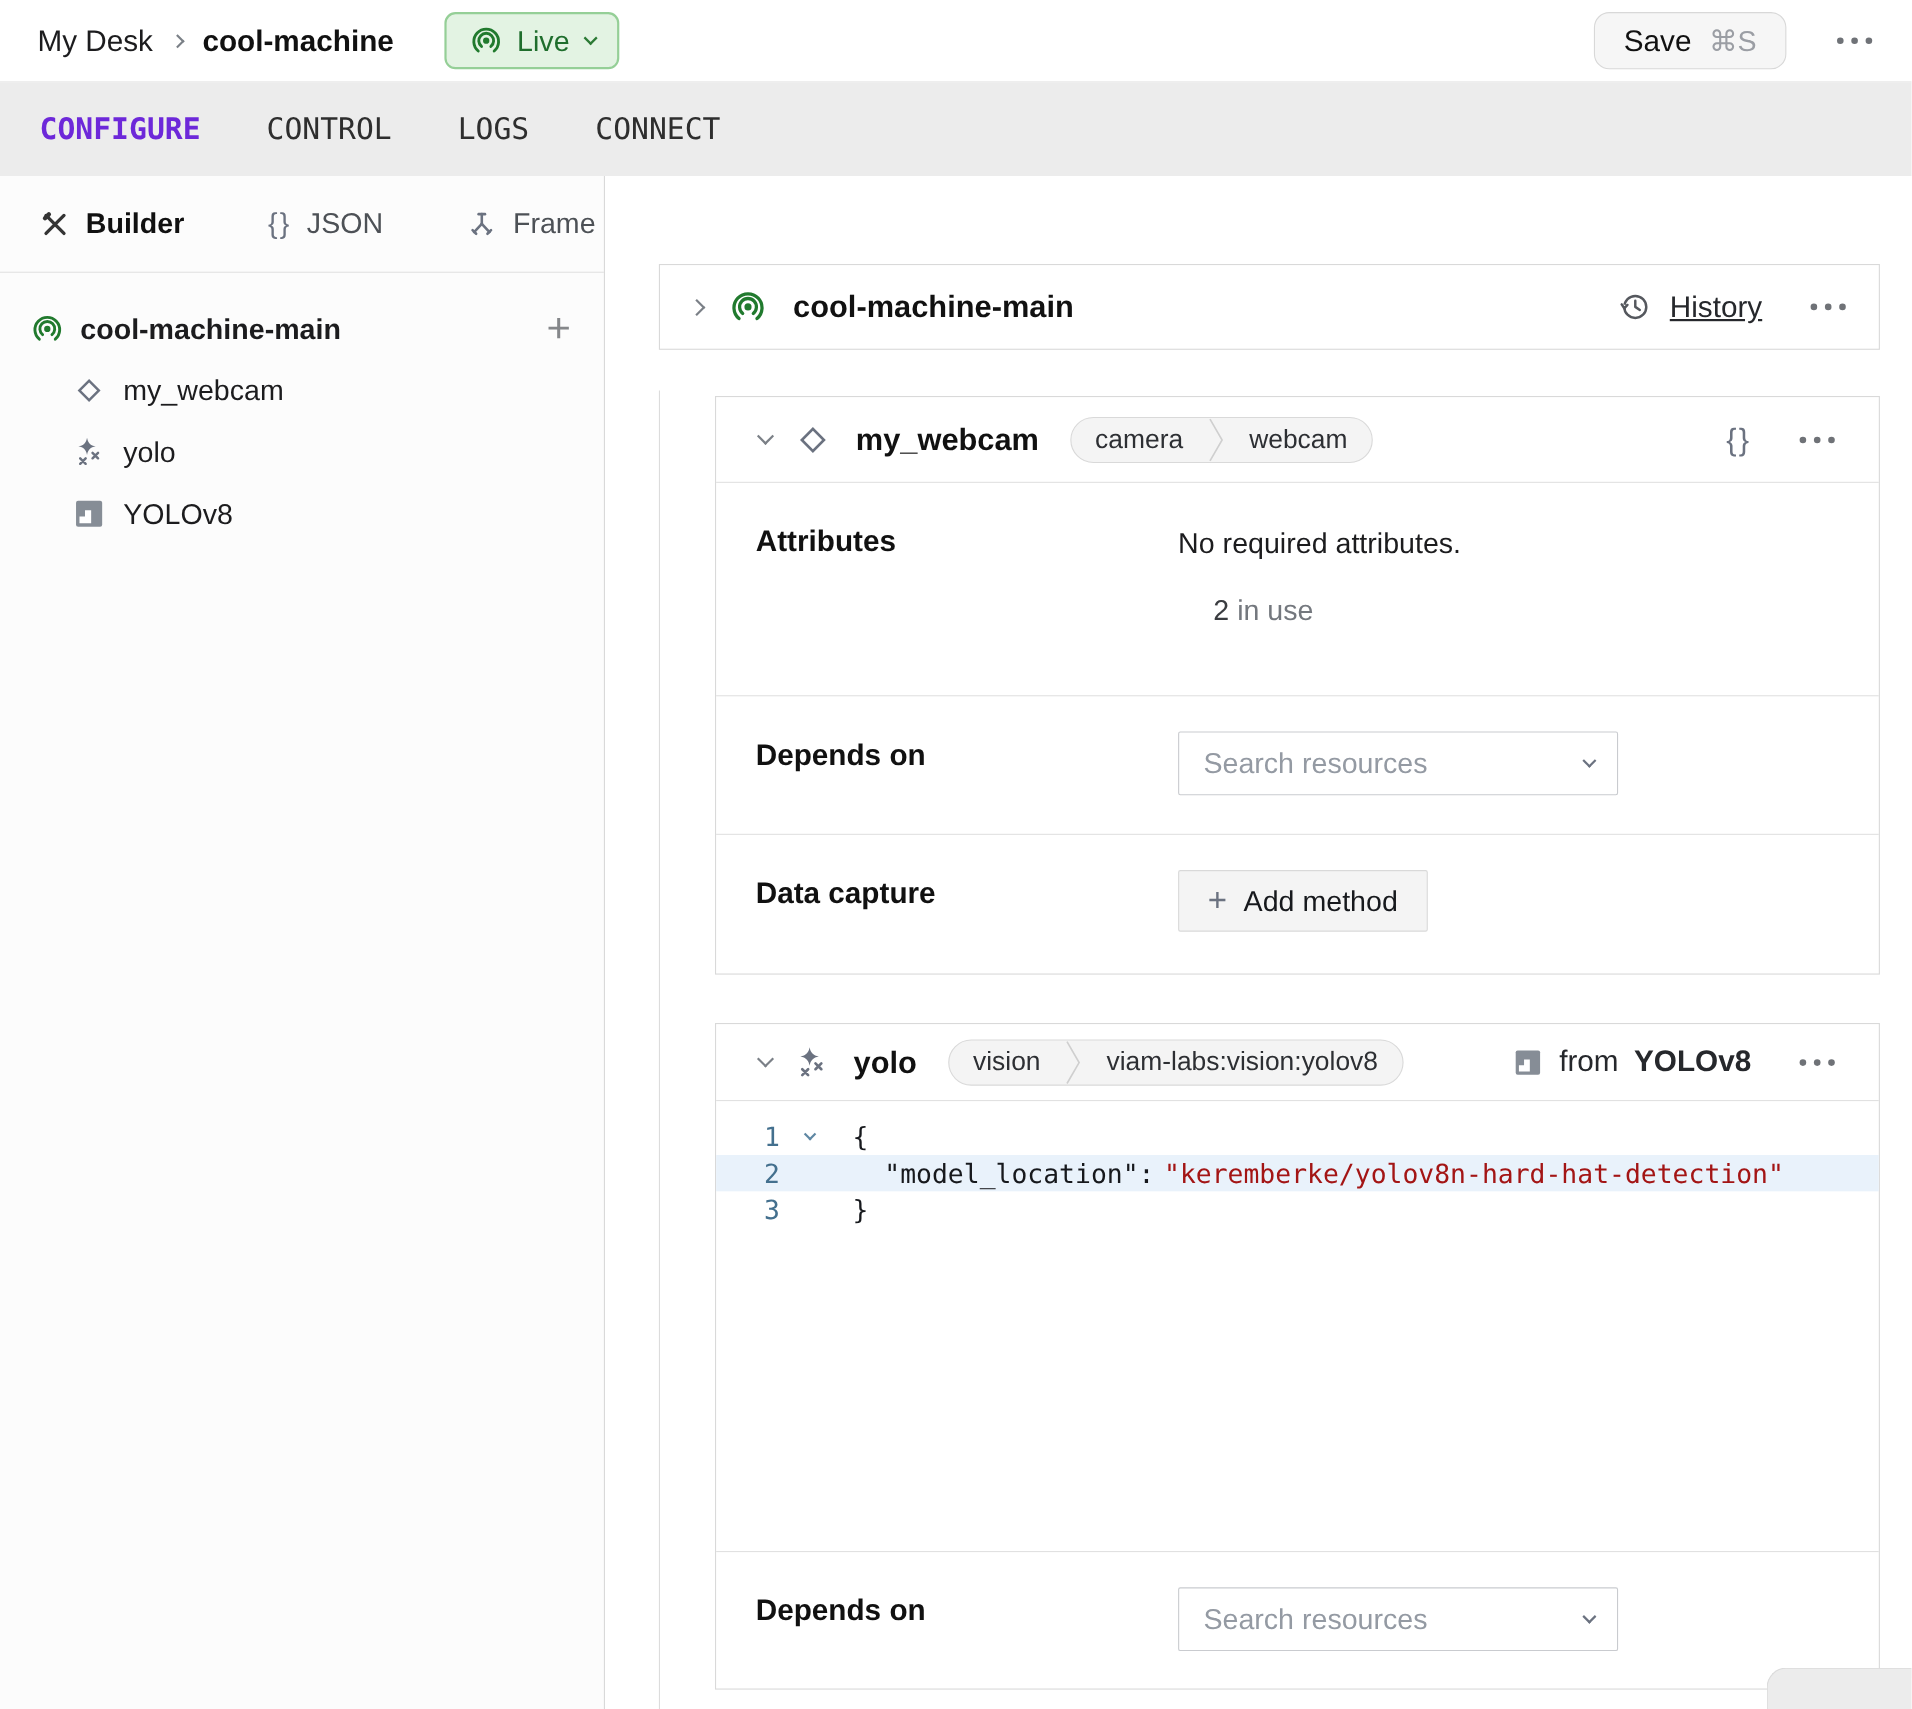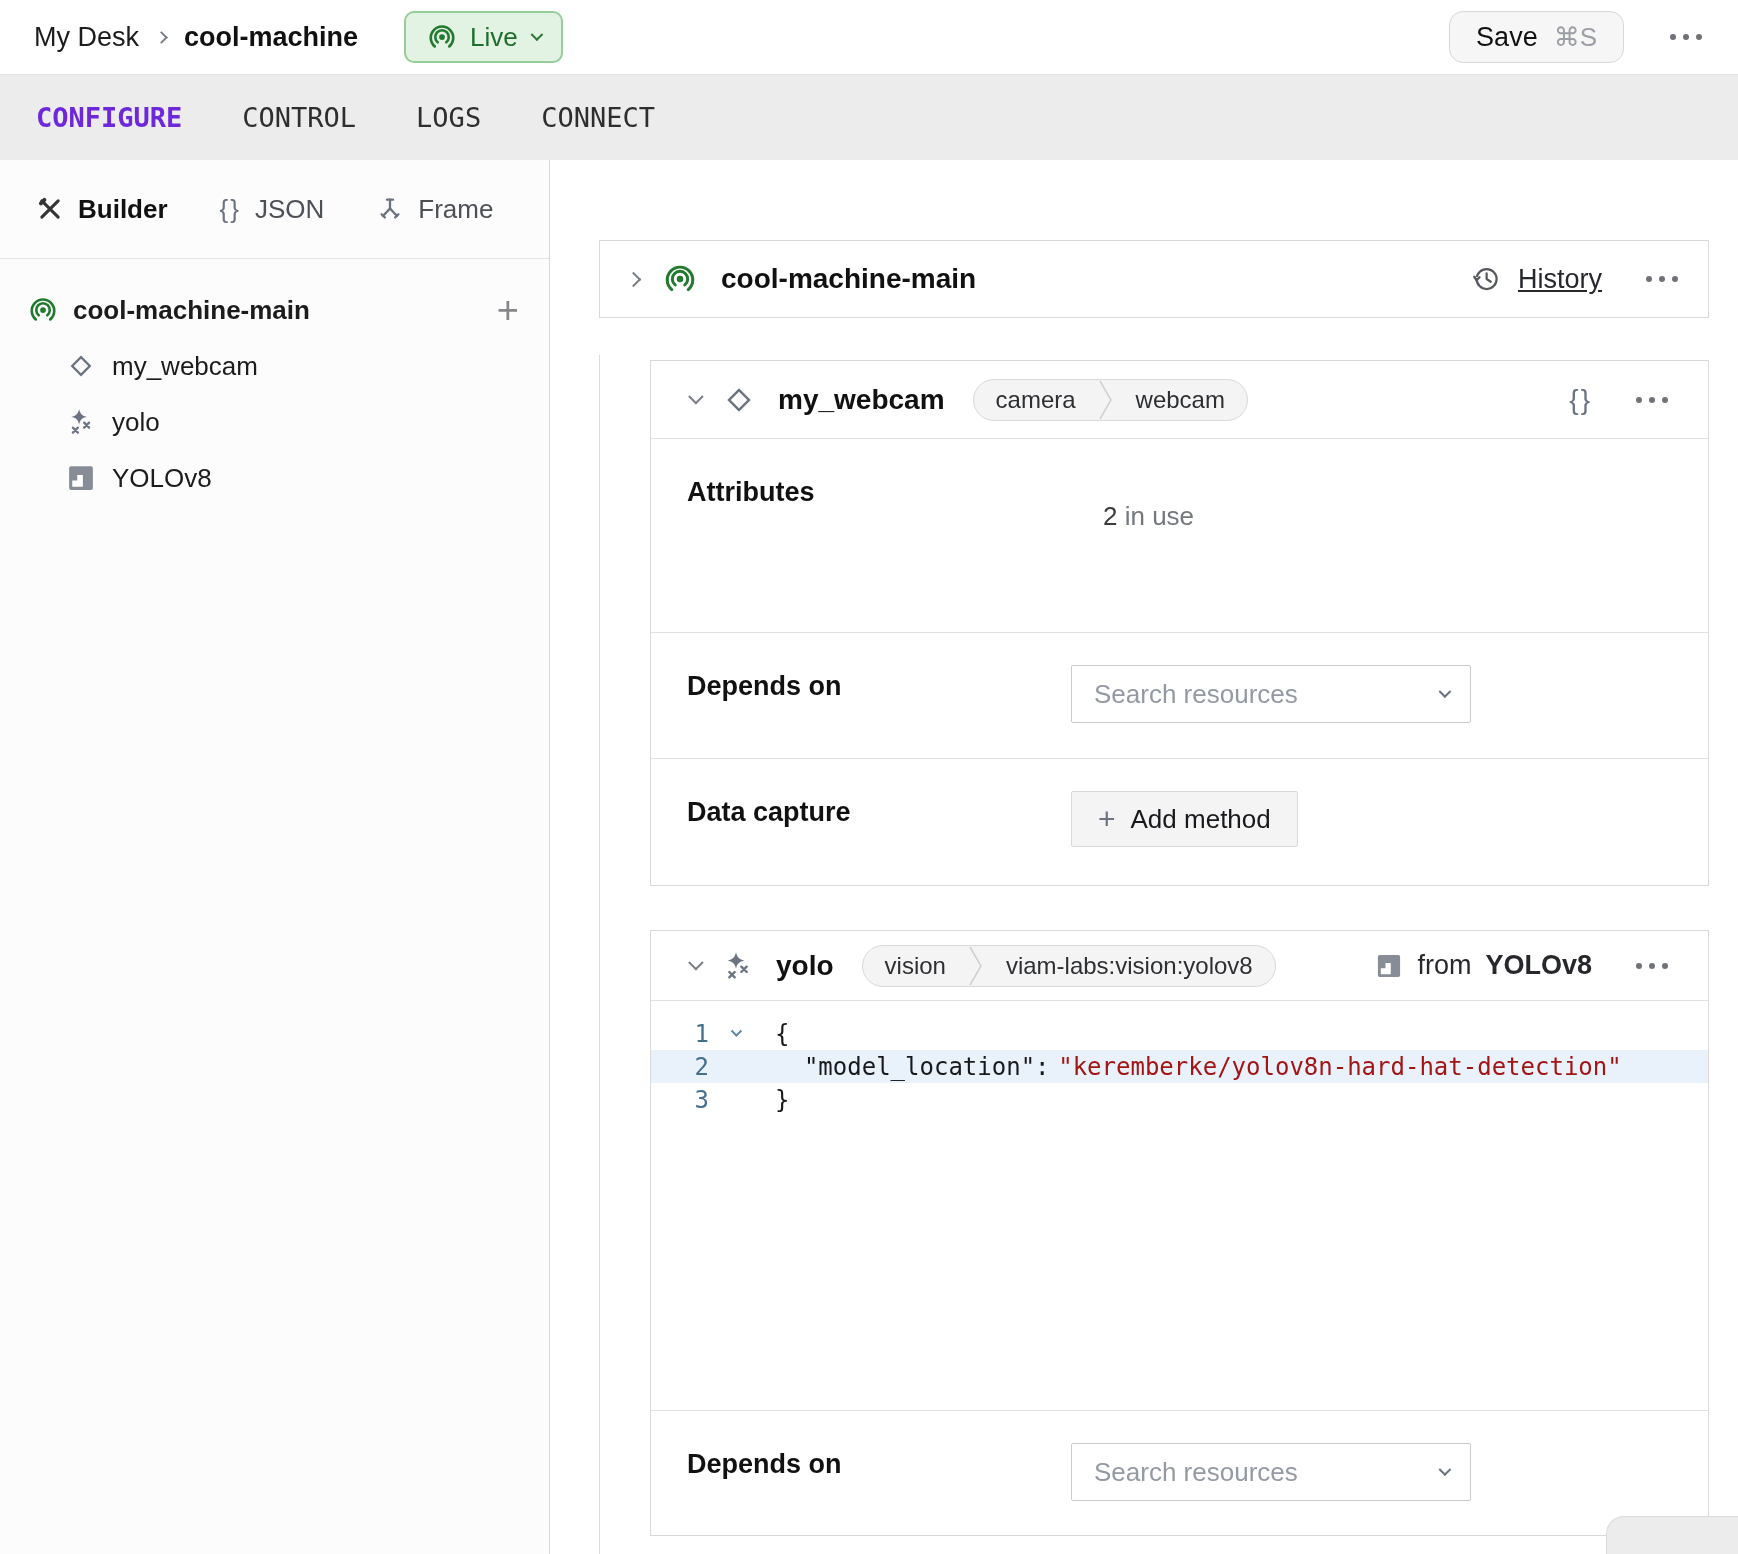--- a/index.html
+++ b/index.html
@@ -45,21 +45,21 @@
     font-family:"DejaVu Sans Mono", monospace; font-size:27px; color:#2e2e2e;
   }
   .tabbar .tab { cursor:pointer; }
   .tabbar .tab.active { font-weight:700; color:#6d28d9; }
   
   .sidebar {
     position:absolute; top:160px; left:0; width:550px; bottom:0;
     background:#fcfcfc; border-right:1px solid #d9d9d9;
   }
   .side-tabs {
-    height:99px; display:flex; align-items:center; padding:0 36px; gap:52px;
+    height:88px; display:flex; align-items:center; padding:0 36px; gap:76px;
     border-bottom:1px solid #e2e2e2;
   }
   .side-tab { display:flex; align-items:center; gap:14px; font-size:26px; color:#4d5156; cursor:pointer; }
   .side-tab.active { color:#111; font-weight:700; }
   .braces-glyph { font-size:26px; color:#6b7280; letter-spacing:2px; font-weight:400; }
   .tree { padding-top:23px; }
   .tree-row { height:56px; display:flex; align-items:center; font-size:26px; color:#1c1c1e; cursor:pointer; }
   .tree-row.root { padding:0 30px 0 28px; font-weight:700; gap:15px; }
   .tree-row.child { padding-left:66px; gap:16px; font-weight:400; }
   .tree-plus { margin-left:auto; font-size:38px; font-weight:300; color:#85878a; line-height:1; }
@@ -301,20 +301,21 @@
               <i></i>
               <i></i>
               <i></i>
             </div>
         </div>
       </div>
 
       <div class="sect" style="height:194px;">
         <div class="sect-label">Attributes</div>
         <div>
+          <div class="sect-note">No required attributes.</div>
           <div class="btn-row">
             <span class="in-use"><span class="count">2</span><span> in use</span></span>
           </div>
         </div>
       </div>
 
       <div class="sect" style="height:126px;">
         <div class="sect-label">Depends on</div>
         <div>
           <div class="select">

